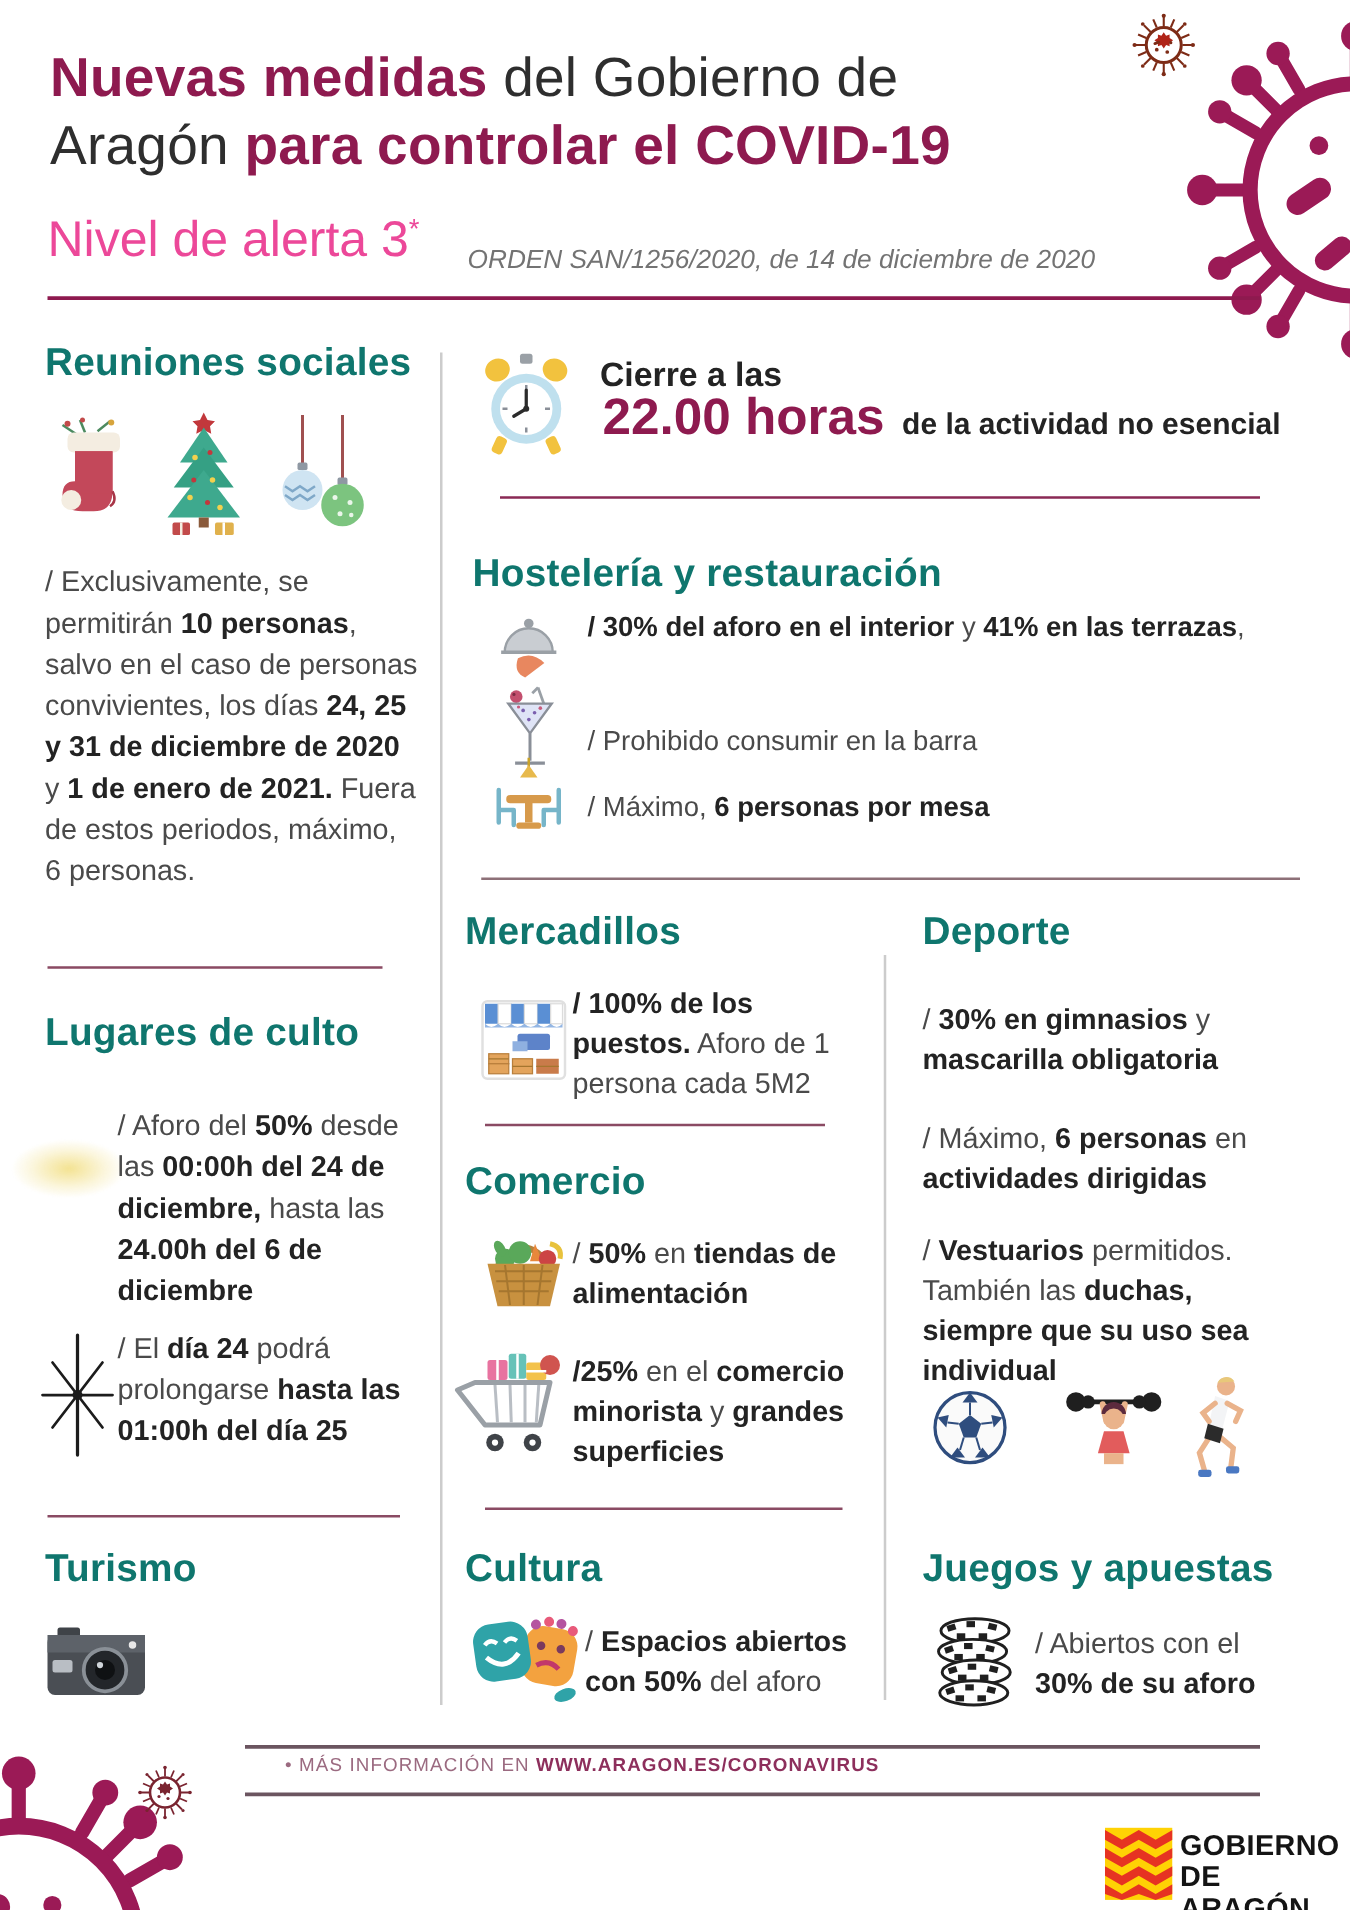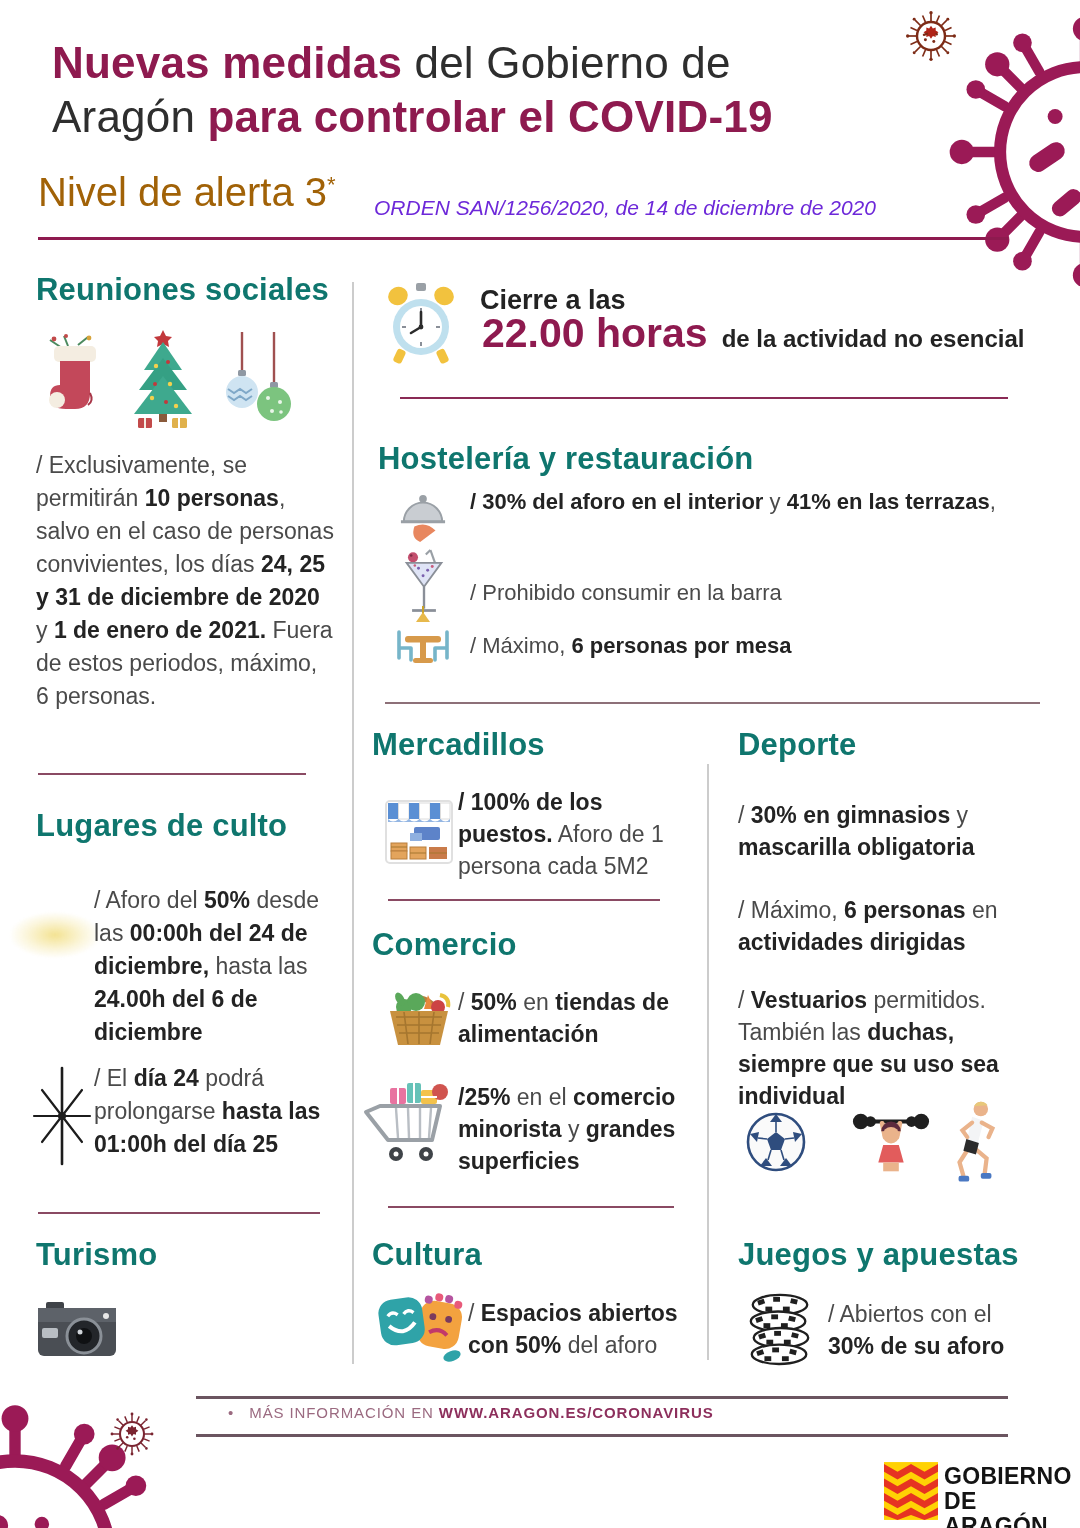--- a/index.html
+++ b/index.html
@@ -5,23 +5,23 @@
   * { margin:0; padding:0; box-sizing:border-box; }
   html,body { background:#e9e9e9; }
   .page {
     position:relative; width:1080px; height:1528px; margin:0 auto;
     background:#ffffff; overflow:hidden;
     font-family:"Liberation Sans", sans-serif; color:#2f2f2f;
   }
   .abs { position:absolute; }
   .title { font-size:44px; line-height:54px; font-weight:400; color:#2e2e2e; letter-spacing:0.2px; }
   .title b { color:#8e1a4f; font-weight:800; }
-  .alert { font-size:40px; font-weight:400; color:#a16207; }
+  .alert { font-size:40px; font-weight:400; color:#ec4899; }
   .alert sup { font-size:22px; }
-  .order { font-size:21px; font-style:italic; font-weight:500; color:#6d28d9; }
+  .order { font-size:21px; font-style:italic; font-weight:500; color:#737373; }
   .h2 { font-size:31px; font-weight:800; color:#0f766e; letter-spacing:0.2px; }
   .body { font-size:23px; line-height:32px; color:#4a4a4a; }
   .body b { color:#232323; font-weight:800;margin-top:36px; }
   .hline { position:absolute; height:2px; background:#8a4a63; }
   .vline { position:absolute; width:2px; background:#cccccc; }
   .closure-prefix { font-size:27px; font-weight:800; color:#232323; }
   .closure-time { font-size:41px; font-weight:800; color:#8e1a4f; }
   .closure-suffix { font-size:24px; font-weight:800; color:#232323; margin-left:14px; }
   .footer-info { font-size:15px; letter-spacing:0.9px; color:#9b6a80; font-weight:500; }
   .footer-info b { color:#8d2f5c; font-weight:800; }
@@ -124,21 +124,21 @@
       <g fill="currentColor">
         <path d="M28,22 l2,-3 2,3 3,-1 0,3 3,2 -3,2 0,3 -3,-1 -2,3 -2,-3 -3,1 0,-3 -3,-2 3,-2 0,-3 z" fill="#b02418"></path>
         <circle cx="24" cy="34" r="1.6"></circle>
           <circle cx="33" cy="36" r="1.6"></circle>
           <circle cx="36" cy="28" r="1.4"></circle>
         <rect x="21" y="27" width="6" height="2.4" rx="1.2" transform="rotate(-20 24 28)"></rect>
       </g>
     </svg>
   </span>
 
-  <div class="abs title" style="left:52px; top:36px; width:860px;">
+  <div class="abs title" style="left:40px; top:36px; width:860px;">
     <b>Nuevas medidas</b><span> del Gobierno de</span><br>
     <span>Aragón </span><b>para controlar el COVID-19</b>
   </div>
 
   <div class="abs alert" style="left:38px; top:170px;">
     <span>Nivel de alerta 3</span><sup>*</sup>
   </div>
   <div class="abs order" style="left:374px; top:196px;">ORDEN SAN/1256/2020, de 14 de diciembre de 2020</div>
 
   <div class="hline" style="left:38px; top:237px; width:970px; height:3px; background:#8e1a4f;"></div>
@@ -559,21 +559,21 @@
           </g>
       </g>
     </svg>
   </span>
 
   <div class="abs body" style="left:828px; top:1298px; width:200px;"><span>/ Abiertos con el </span><b>30% de su aforo</b></div>
 
   <div class="hline" style="left:196px; top:1396px; width:812px; background:#6b5560; height:2.5px;"></div>
   <div class="abs footer-info" style="left:228px; top:1404px;">
     <span>•</span>
-    <span style="margin-left:10px;text-align:center;">MÁS INFORMACIÓN EN </span><b>WWW.ARAGON.ES/CORONAVIRUS</b>
+    <span style="text-align:center;">MÁS INFORMACIÓN EN </span><b>WWW.ARAGON.ES/CORONAVIRUS</b>
   </div>
   <div class="hline" style="left:196px; top:1434px; width:812px; background:#6b5560; height:2.5px;"></div>
 
   <span class="abs" style="left:-140px; top:1400px; width:310px; height:310px;">
     <svg width="310" height="310" viewBox="0 0 300 300">
       <g stroke="#9b1a56" stroke-width="11" stroke-linecap="round">
         <line x1="150" y1="54" x2="150" y2="24"></line>
           <line x1="246" y1="150" x2="276" y2="150"></line>
         <line x1="218" y1="82" x2="239" y2="61"></line>
           <line x1="199" y1="64" x2="214" y2="38"></line>

